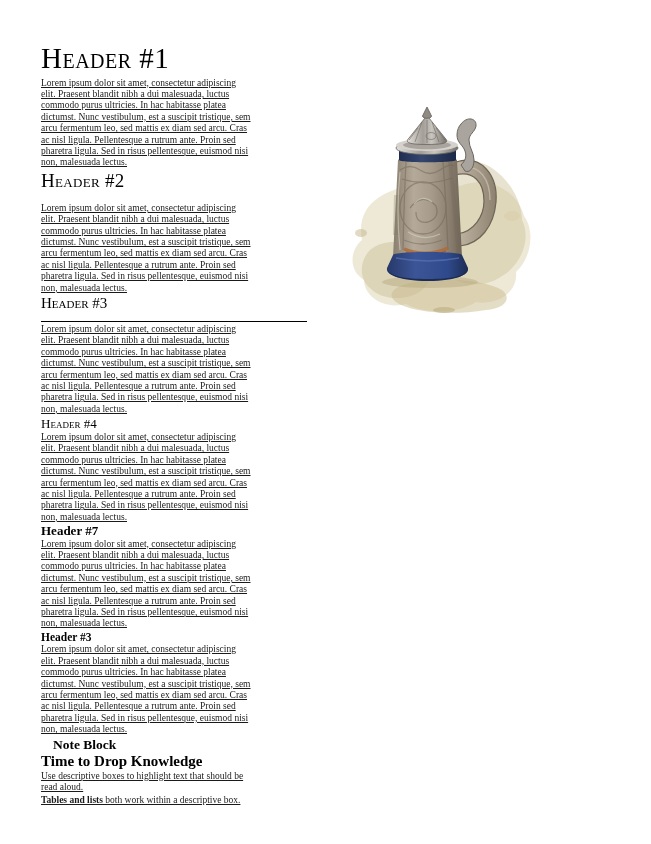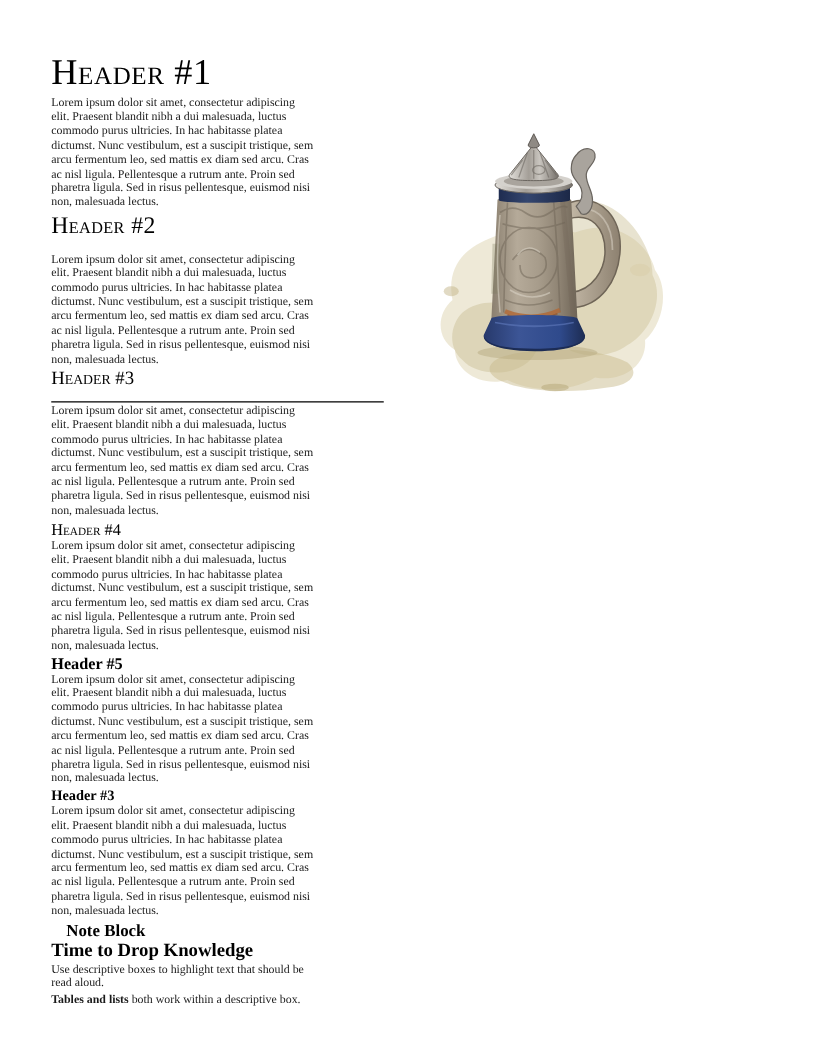--- a/index.html
+++ b/index.html
@@ -25,20 +25,21 @@
   .hdr5 { font-size:13px; line-height:0.95; font-weight:bold; margin-bottom:1px; }
   .hdr6 { font-size:11.5px; line-height:1.0; font-weight:bold; margin-bottom:1px; }
   .note-title { font-size:13.5px; line-height:1.0; font-weight:bold; color:#000; margin:1px 12px 1px; }
   .kn-title   { font-size:15px;  line-height:1.1; font-weight:bold; color:#000; margin:2px 0 1px; }
   p.body {
     font-size:9.5px;
     line-height:11.4px;
     margin:0 0 2px 0;
     white-space:pre-line;
     color:#1a1a1a;
+    text-decoration:underline;
   }
   p.oneline { white-space:normal; }
   .stein {
     position:absolute;
     left:340px; top:100px;
     width:200px; height:215px;
   }
 </style>
 </head>
 <body>
@@ -80,21 +81,21 @@
     <h4 class="hdr hdr4">Header #4</h4>
     <p class="body">Lorem ipsum dolor sit amet, consectetur adipiscing
 elit. Praesent blandit nibh a dui malesuada, luctus
 commodo purus ultricies. In hac habitasse platea
 dictumst. Nunc vestibulum, est a suscipit tristique, sem
 arcu fermentum leo, sed mattis ex diam sed arcu. Cras
 ac nisl ligula. Pellentesque a rutrum ante. Proin sed
 pharetra ligula. Sed in risus pellentesque, euismod nisi
 non, malesuada lectus.</p>
 
-    <h5 class="hdr hdr5">Header #5</h5>
+    <h5 class="hdr hdr5">Header #7</h5>
     <p class="body">Lorem ipsum dolor sit amet, consectetur adipiscing
 elit. Praesent blandit nibh a dui malesuada, luctus
 commodo purus ultricies. In hac habitasse platea
 dictumst. Nunc vestibulum, est a suscipit tristique, sem
 arcu fermentum leo, sed mattis ex diam sed arcu. Cras
 ac nisl ligula. Pellentesque a rutrum ante. Proin sed
 pharetra ligula. Sed in risus pellentesque, euismod nisi
 non, malesuada lectus.</p>
 
     <h6 class="hdr hdr6">Header #3</h6>

